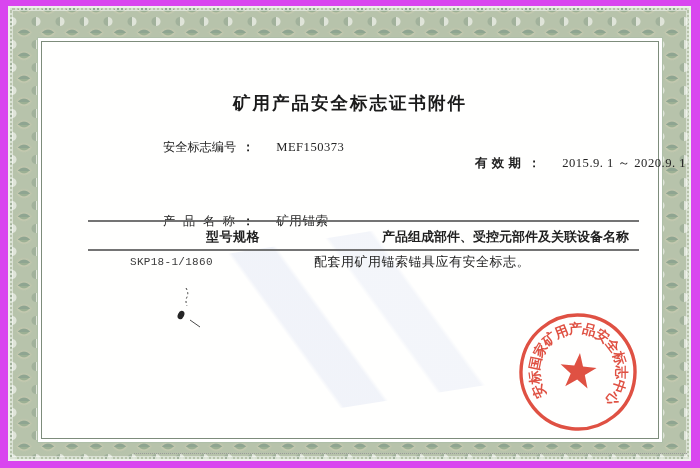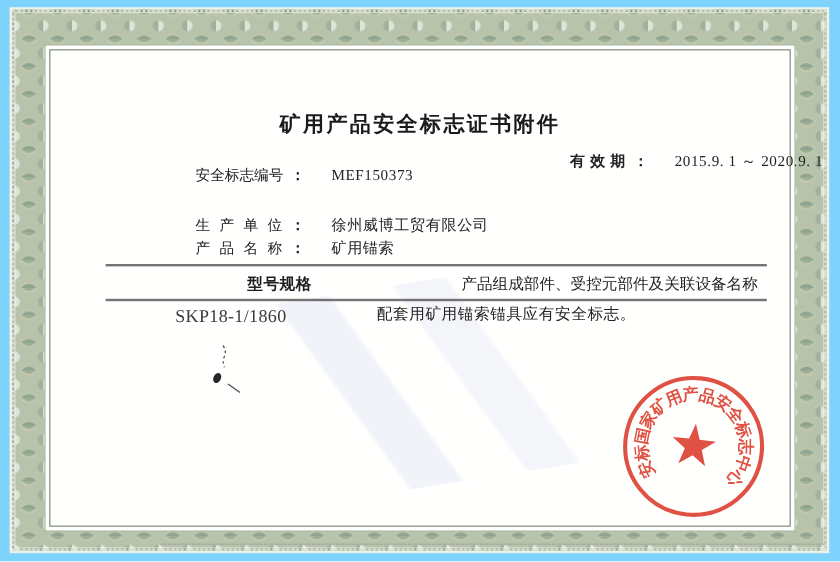--- a/index.html
+++ b/index.html
@@ -1,17 +1,17 @@
 <!DOCTYPE html>
 <html><head>
 <meta charset="utf-8">
 <style>
   html,body{margin:0;padding:0;background:#ffffff;}
   .page{
-    position:relative;width:700px;height:468px;background:#7dd3fc;overflow:hidden;
+    position:relative;width:700px;height:468px;background:#d946ef;overflow:hidden;
     font-family:"Liberation Serif","DejaVu Serif",serif;color:#222;
   }
   
   .frame{
     position:absolute;left:10px;top:8px;right:11px;bottom:9px;
     background-color:#b7c3ab;
     background-image:
       radial-gradient(circle at 50% 118%, #8fa591 7px, #c0c6ad 8px, transparent 10px),
       radial-gradient(circle at 50% -18%, #9cb094 6px, #c6cab0 7px, transparent 9px),
       radial-gradient(circle at 0% 50%, rgba(255,255,255,.55) 4px, transparent 5px),
@@ -37,29 +37,29 @@
     position:absolute;left:0;top:49px;width:100%;margin:0;
     text-align:center;font-size:17.5px;font-weight:bold;letter-spacing:2px;color:#1b1b1b;
   }
   .field-row{position:absolute;left:105px;white-space:nowrap;}
   .flabel{
     display:inline-block;width:72px;font-size:12.2px;font-weight:normal;color:#212121;
     text-align:justify;text-align-last:justify;vertical-align:middle;margin-left:16px;
   }
   .colon{font-size:12.2px;font-weight:bold;margin:0 6px 0 7px;vertical-align:middle;}
   .fvalue{font-size:12.6px;color:#242424;vertical-align:middle;letter-spacing:.5px;margin-left:16px;}
-  .validity{position:absolute;left:433px;top:83px;white-space:nowrap;}
+  .validity{position:absolute;left:433px;top:111px;white-space:nowrap;}
   .vlabel{
     display:inline-block;width:46px;font-size:12.4px;font-weight:bold;
     text-align:justify;text-align-last:justify;vertical-align:middle;
   }
   .hline{position:absolute;height:2px;background:#5c5c5c;opacity:.85;}
   .th-left{position:absolute;left:117px;top:186px;font-size:13px;font-weight:bold;color:#1f1f1f;letter-spacing:.5px;margin-left:47px;}
-  .th-right{position:absolute;left:340px;top:186px;width:252px;text-align:center;font-size:13px;font-weight:normal;color:#1f1f1f;}
-  .td-model{position:absolute;left:104px;top:214px;font-size:15px;color:#3a3a3a;letter-spacing:.3px;font-family:Liberation Serif, serif;}
+  .th-right{position:absolute;left:340px;top:186px;width:252px;text-align:left;font-size:13px;font-weight:bold;color:#1f1f1f;}
+  .td-model{position:absolute;left:88px;top:214px;font-size:11px;color:#3a3a3a;letter-spacing:.3px;font-family:Liberation Mono, monospace;}
   .td-note{position:absolute;left:272px;top:211px;font-size:13px;color:#242424;letter-spacing:.5px;}
   .scribble{position:absolute;left:128px;top:242px;}
   .dotline{position:absolute;left:92px;top:411px;width:553px;border-top:1.5px dotted #9b9b9b;}
   .seal{position:absolute;left:508px;top:302px;width:140px;height:140px;transform:rotate(6deg);mix-blend-mode:multiply;opacity:.92;}
   .seal text{font-size:13.5px;font-weight:bold;font-family:"Liberation Serif","DejaVu Serif",serif;}
   .date{position:absolute;left:495px;top:424px;width:150px;text-align:right;font-size:13px;font-weight:bold;color:#1f1f1f;}
 </style>
 </head>
 <body>
 
@@ -67,24 +67,21 @@
   <div class="frame"></div>
   <div class="inner">
 
     <div class="watermark"></div>
 
     <h1 class="title">矿用产品安全标志证书附件</h1>
 
     <div class="field-row" style="top:95px">
       <span class="flabel">安全标志编号</span><span class="colon">：</span><span class="fvalue">MEF150373</span>
     </div>
-    <div class="field-row" style="top:137px">
-      <span class="flabel">生产单位</span><span class="colon">：</span><span class="fvalue">徐州威博工贸有限公司</span>
-    </div>
-    <div class="field-row" style="top:156px">
+    <div class="field-row" style="top:169px">
       <span class="flabel">产品名称</span><span class="colon">：</span><span class="fvalue">矿用锚索</span>
     </div>
 
     <div class="validity">
       <span class="vlabel">有效期</span><span class="colon">：</span><span class="fvalue">2015.9. 1 ～ 2020.9. 1</span>
     </div>
 
     <div class="hline" style="left:46px;top:178px;width:551px"></div>
     <div class="th-left">型号规格</div>
     <div class="th-right">产品组成部件、受控元部件及关联设备名称</div>

